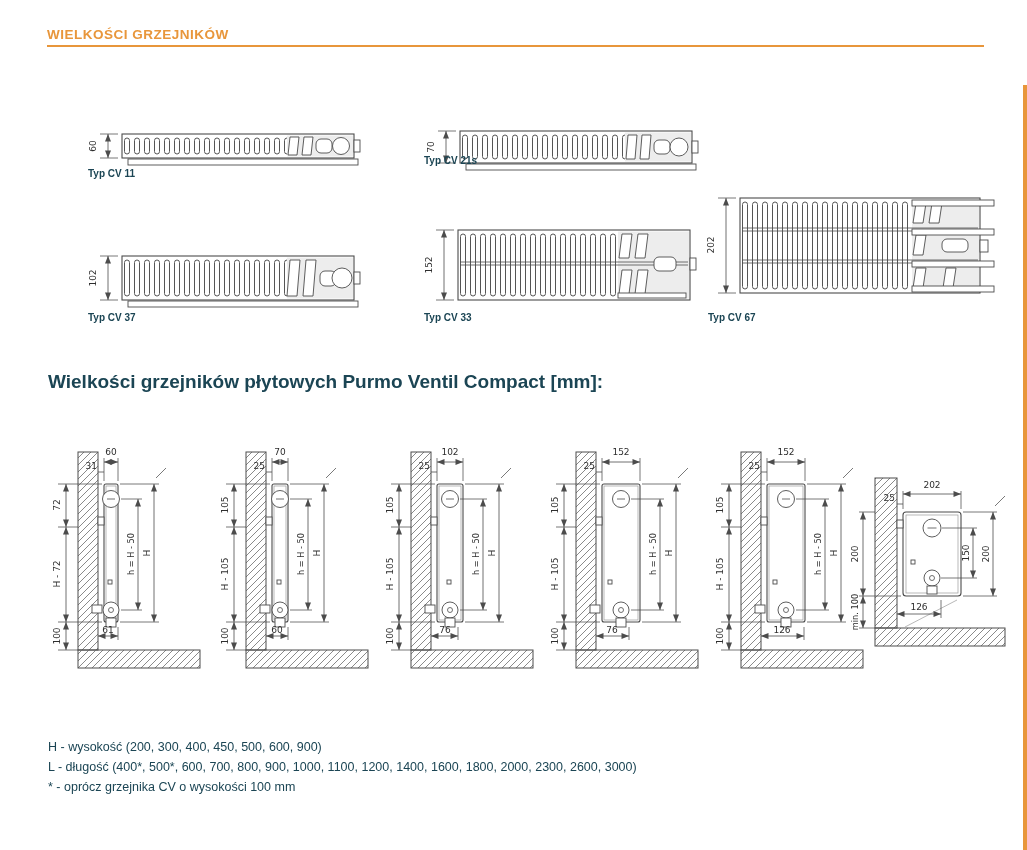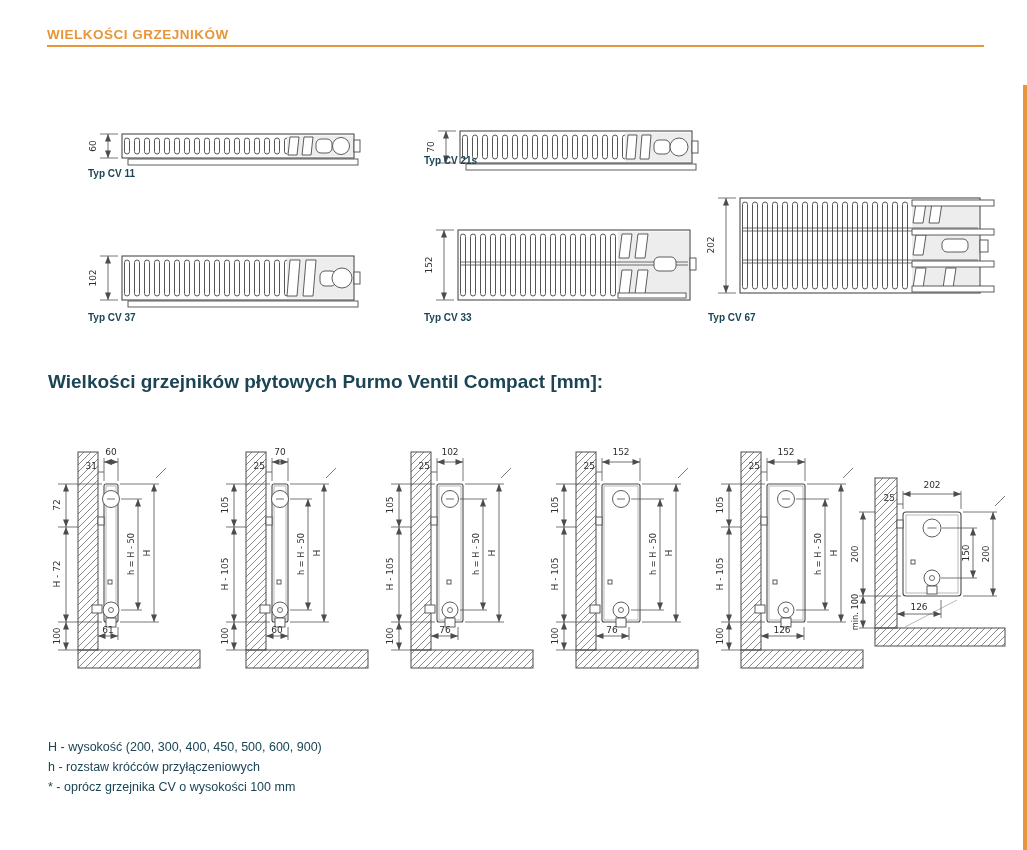--- a/index.html
+++ b/index.html
@@ -405,17 +405,17 @@
     <line class="dim" x1="18" y1="136" x2="18" y2="168" marker-start="url(#aS)" marker-end="url(#aE)"></line>
     <text class="dt" x="13" y="94" transform="rotate(-90 13 94)" text-anchor="middle">200</text>
     <text class="dts" x="13" y="152" transform="rotate(-90 13 152)" text-anchor="middle">min. 100</text>
     <line class="ext" x1="96" y1="140" x2="96" y2="158"></line>
     <line class="dim" x1="52" y1="154" x2="96" y2="154" marker-start="url(#aS)" marker-end="url(#aE)"></line>
     <text class="dt" x="74" y="150" text-anchor="middle">126</text>
   </svg>
 
   <div class="notes">
     <div class="note">H - wysokość (200, 300, 400, 450, 500, 600, 900)</div>
-    <div class="note">h - rozstaw króćców przyłączeniowych</div>
+    <div class="note">L - długość (400*, 500*, 600, 700, 800, 900, 1000, 1100, 1200, 1400, 1600, 1800, 2000, 2300, 2600, 3000)</div>
     <div class="note">* - oprócz grzejnika CV o wysokości 100 mm</div>
   </div>
 
 </div>
 
 </body></html>

